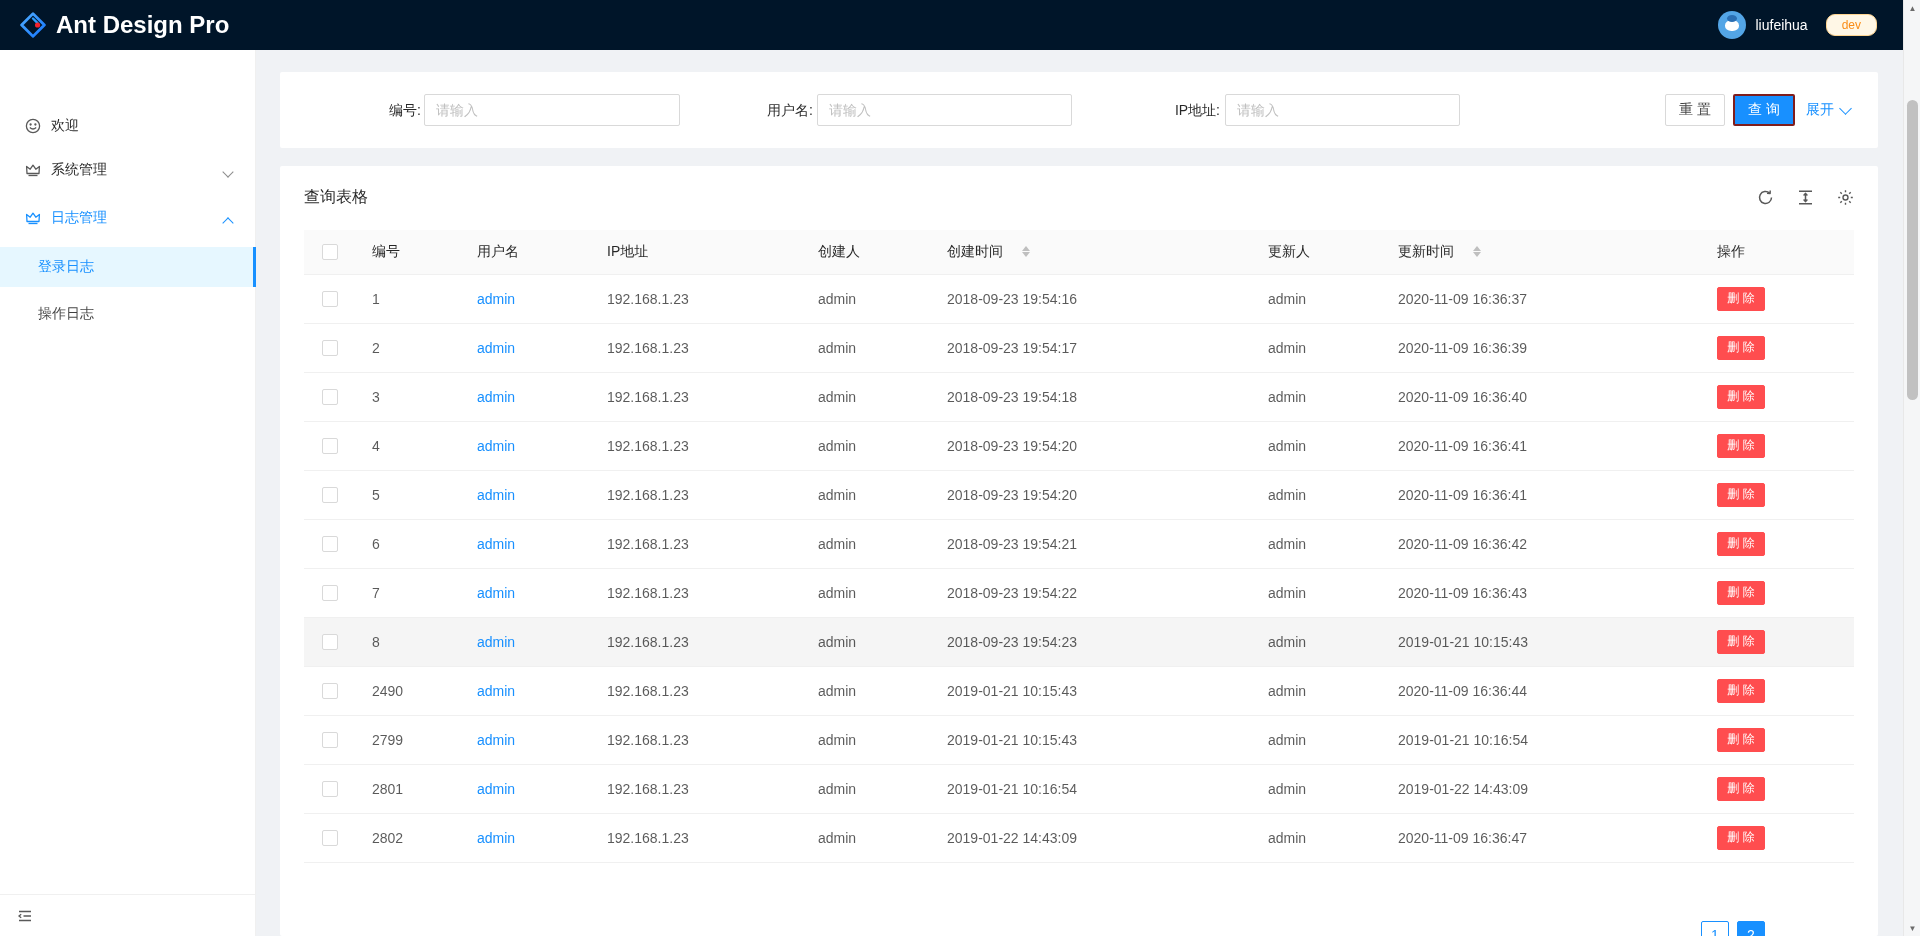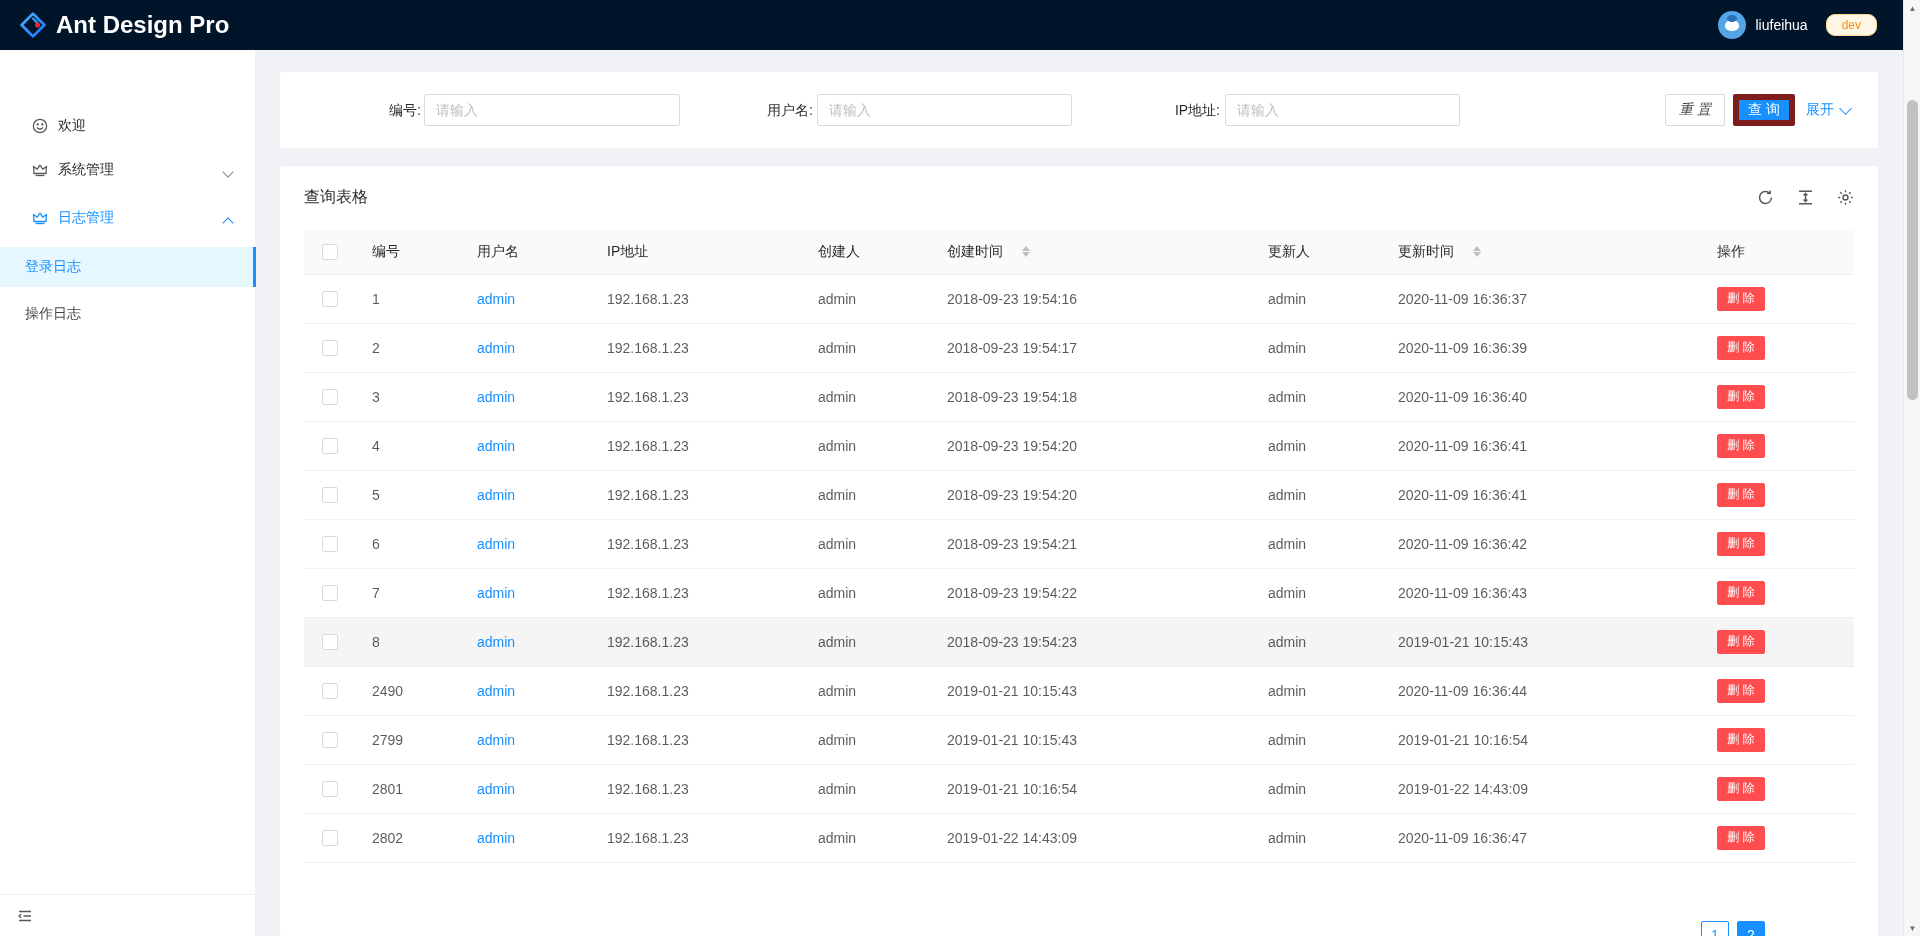--- a/index.html
+++ b/index.html
@@ -20,24 +20,24 @@
   .avatar:after { content:""; position:absolute; left:9px; top:4px; width:10px; height:7px;
     background:#2b6fb3; border-radius:50%; }
   .username { color:#fff; margin:0 18px 0 9px; font-size:14px; }
   .env-tag { background:#fff7e6; border:1px solid #ffd591; color:#fa8c16;
     font-size:12px; line-height:20px; padding:0 15px; border-radius:9px; }
 
   
   .sidebar { position:absolute; left:0; top:50px; width:256px; height:886px;
     background:#fff; border-right:1px solid #f0f0f0; z-index:20; }
   .menu-item { position:absolute; left:0; width:256px; height:40px;
-    display:flex; align-items:center; padding-left:32px; cursor:pointer;
+    display:flex; align-items:center; padding-left:25px; cursor:pointer;
     color:rgba(0,0,0,.85); }
   .menu-item .mi-label { margin-left:10px; }
-  .menu-item.sub { padding-left:25px; color:rgba(0,0,0,.75); }
+  .menu-item.sub { padding-left:38px; color:rgba(0,0,0,.75); }
   .menu-item.active-parent, .menu-item.active-parent .mi-label { color:#1890ff; }
   .menu-item.selected { background:#e6f7ff; color:#1890ff; }
   .menu-item.selected:after { content:""; position:absolute; right:0; top:0;
     width:3px; height:40px; background:#1890ff; }
   .chev { position:absolute; right:22px; width:10px; height:10px; }
   .chev:before { content:""; position:absolute; left:0; top:3px; width:7px; height:7px;
     border-right:1.6px solid #8c8c8c; border-bottom:1.6px solid #8c8c8c; transform:rotate(45deg); }
   .chev.up:before { transform:rotate(-135deg); top:6px; border-color:#1890ff; }
   .sidebar-footer { position:absolute; left:0; top:844px; width:255px; height:42px;
     border-top:1px solid #f0f0f0; display:flex; align-items:center; padding-left:17px; }
@@ -47,22 +47,22 @@
   .card { position:absolute; background:#fff; border-radius:2px; }
   .search-card { left:280px; top:72px; width:1598px; height:76px; }
   .field-label { position:absolute; top:22px; height:32px; line-height:32px;
     text-align:right; color:rgba(0,0,0,.85); }
   .field-input { position:absolute; top:22px; height:32px; border:1px solid #d9d9d9;
     border-radius:2px; padding:4px 11px; font-size:14px; color:rgba(0,0,0,.65);
     outline:none; background:#fff; }
   .field-input::placeholder { color:#bfbfbf; }
   .btn { position:absolute; top:22px; height:32px; border-radius:2px; font-size:14px;
     display:flex; align-items:center; justify-content:center; cursor:pointer; white-space:nowrap; }
-  .btn-reset { left:1385px; width:60px; background:#fff; border:1px solid #d9d9d9; color:rgba(0,0,0,.75);font-style:italic; }
-  .btn-query { left:1453px; width:62px; background:#1890ff; border:6px solid #7f1d1d; color:#fff; }
+  .btn-reset { left:1385px; width:60px; background:#fff; border:1px solid #d9d9d9; color:rgba(0,0,0,.75); }
+  .btn-query { left:1453px; width:62px; background:#1890ff; border:2px solid #7f1d1d; color:#fff; }
   .link-expand { position:absolute; left:1526px; top:22px; height:32px; display:flex;
     align-items:center; color:#1890ff; cursor:pointer; }
   .link-expand .chev2 { width:9px; height:9px; border-right:1.5px solid #1890ff;
     border-bottom:1.5px solid #1890ff; transform:rotate(45deg); margin:-4px 0 0 7px; }
 
   .table-card { left:280px; top:166px; width:1598px; height:770px; overflow:hidden; }
   .table-toolbar { position:relative; height:64px; }
   .table-title { position:absolute; left:24px; top:21px; font-size:16px;
     color:rgba(0,0,0,.85); font-weight:500; }
   .toolbar-icons { position:absolute; right:24px; top:23px; display:flex; gap:23px; align-items:center; }

